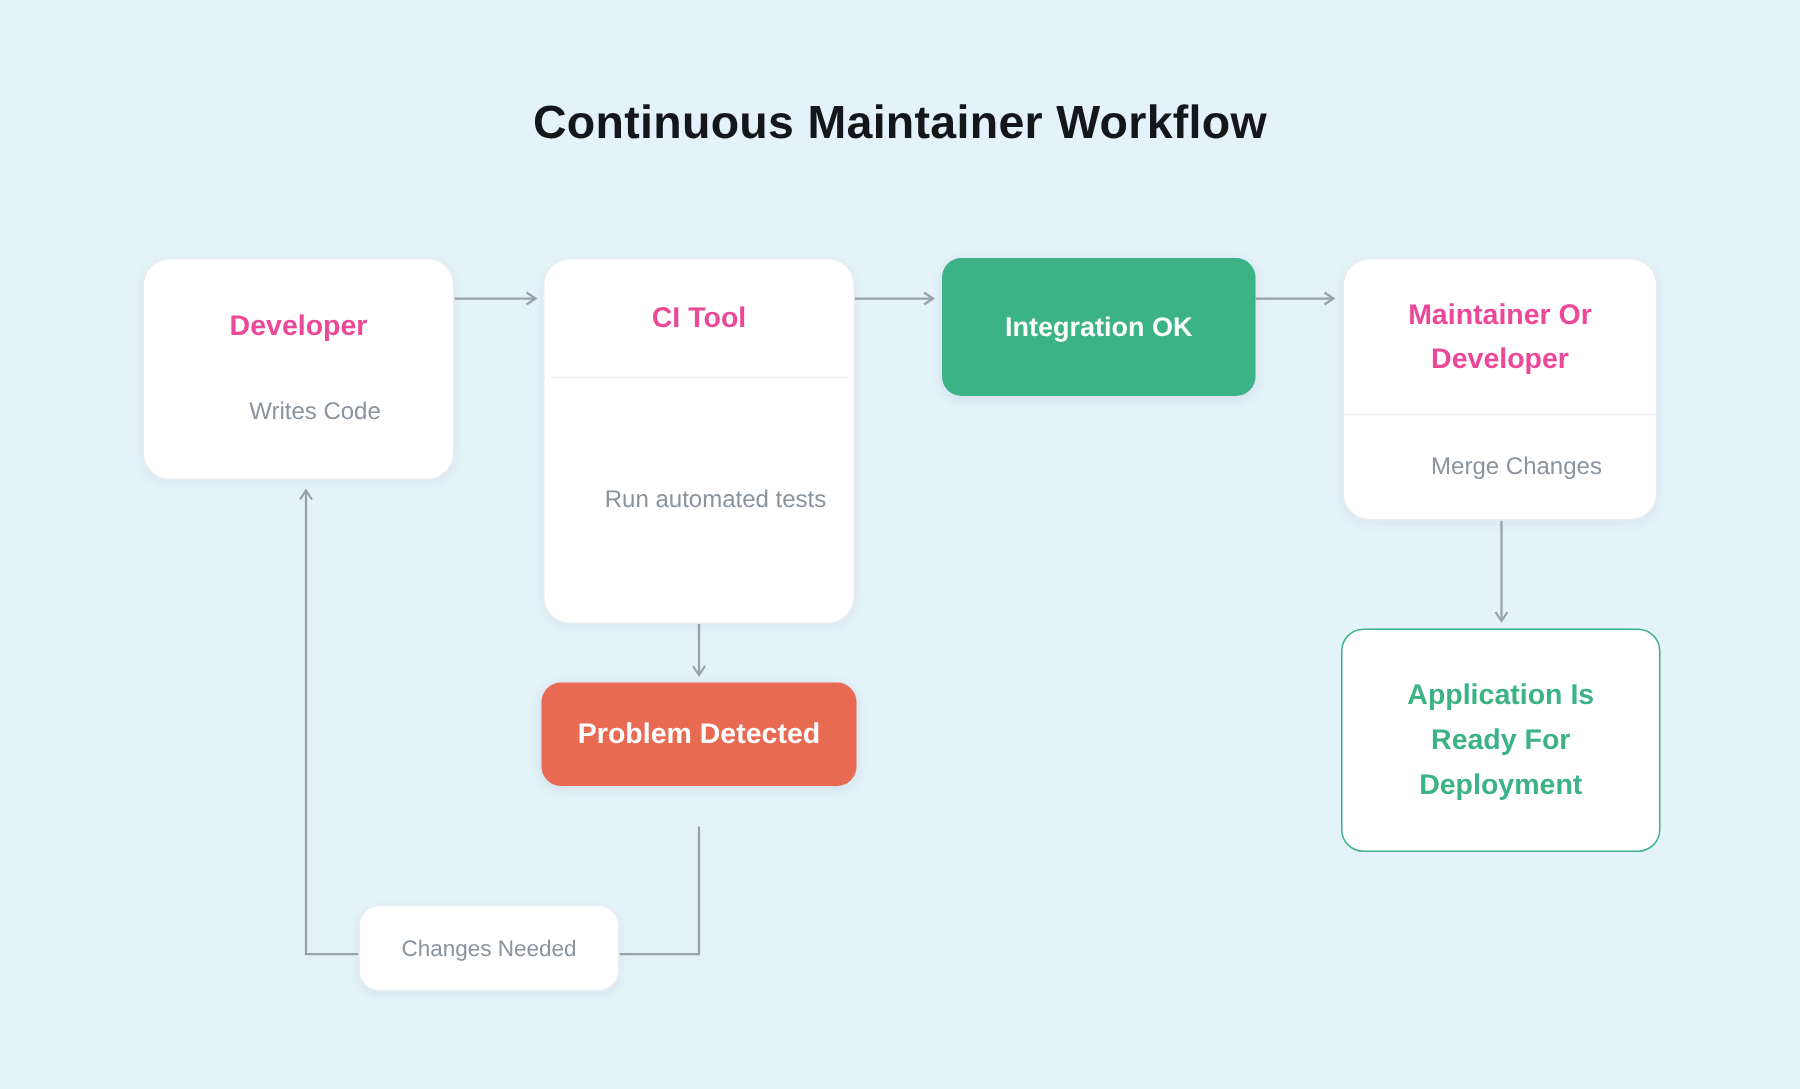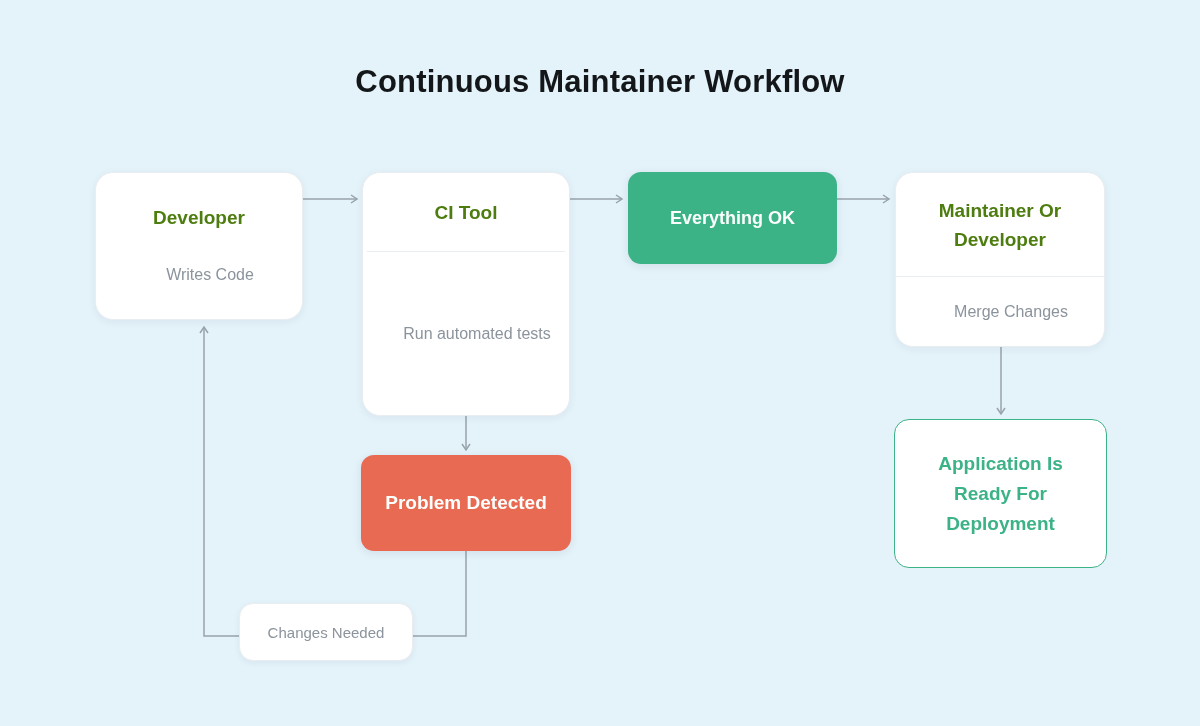--- a/index.html
+++ b/index.html
@@ -36,21 +36,21 @@
     flex-direction:column;
   }
   .node .sec{
     display:flex;align-items:center;justify-content:center;
     text-align:center;
     box-sizing:border-box;
     padding:0 14px;
   }
   .node .sec + .sec{border-top:1px solid #e9edf0;padding-left:36px;}
   .node-title{
-    font-size:19px;font-weight:700;color:#4d7c0f;line-height:29px;
+    font-size:19px;font-weight:700;color:#ec4899;line-height:29px;
   }
   .node-sub{
     font-size:16px;color:#8b939c;line-height:28px;
   }
   .pill{
     position:absolute;
     border-radius:13px;
     display:flex;align-items:center;justify-content:center;
     text-align:center;
     color:#fbfefc;
@@ -88,21 +88,21 @@
   .n-developer .sec-top{height:88px;}
   .n-developer .sec-bottom{flex:1;border-top:none !important;}
   .n-citool{left:362px;top:172px;width:208px;height:244px;align-items:center;}
   .n-citool .s1{height:78px;}
   .n-citool .s2{height:83px;}
   .n-citool .s3{flex:1;}
   .n-ok{left:628px;top:172px;width:209px;height:92px;}
   .n-maintainer{left:895px;top:172px;width:210px;height:175px;}
   .n-maintainer .s1{height:103px;}
   .n-maintainer .s2{flex:1;}
-  .n-problem{left:361px;top:455px;width:210px;height:96px;}
+  .n-problem{left:361px;top:455px;width:210px;height:69px;}
   .n-ready{left:894px;top:419px;width:213px;height:149px;}
   .n-changes{left:239px;top:603px;width:174px;height:58px;}
 </style>
 </head>
 <body>
 
 <div class="canvas">
 
   <div class="page-title">Continuous Maintainer Workflow</div>
 
@@ -133,21 +133,21 @@
   <div class="node n-citool">
     <div class="sec s1">
       <span class="node-title">CI Tool</span>
     </div>
     <div class="sec s3">
       <span class="node-sub">Run automated tests</span>
     </div>
   </div>
 
   <div class="pill pill--green n-ok">
-    <span>Everything OK</span>
+    <span>Integration OK</span>
   </div>
 
   <div class="node n-maintainer">
     <div class="sec s1" style="padding:0 40px;">
       <span class="node-title">Maintainer Or Developer</span>
     </div>
     <div class="sec s2">
       <span class="node-sub">Merge Changes</span>
     </div>
   </div>

